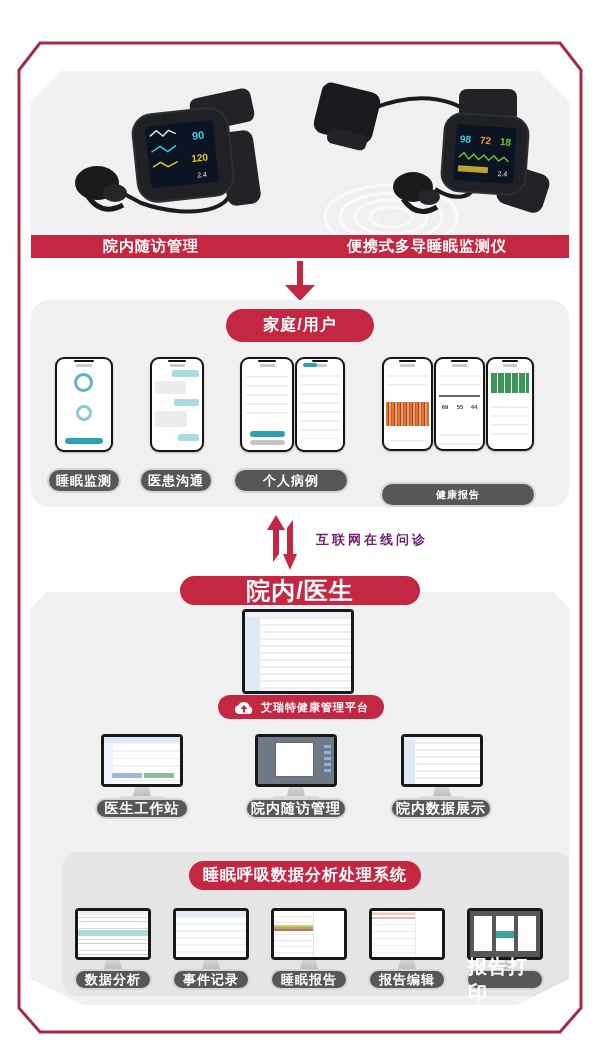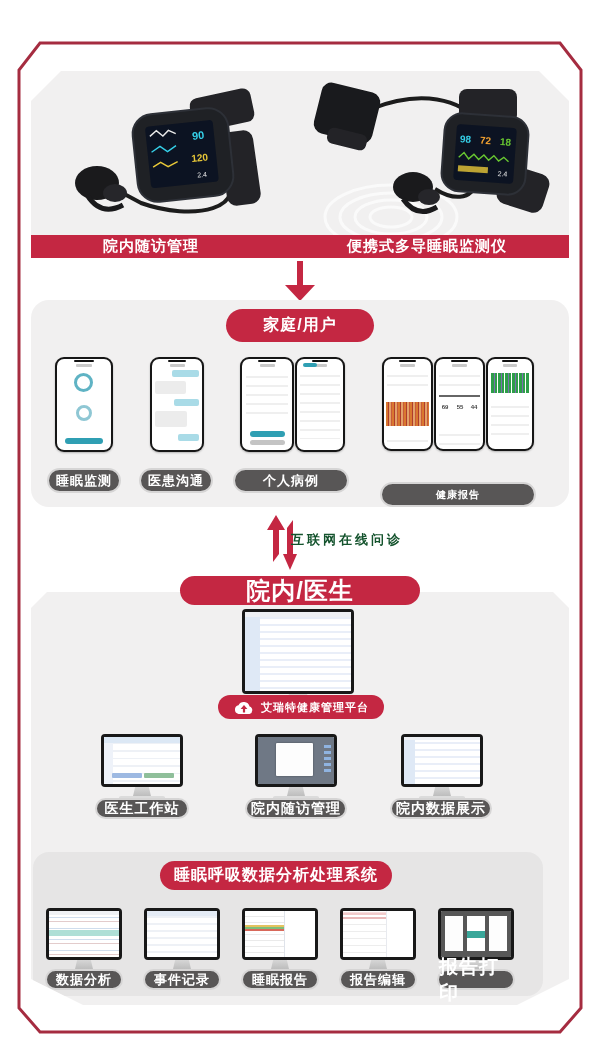--- a/index.html
+++ b/index.html
@@ -29,21 +29,21 @@
 
   
   .panel1{position:absolute;left:31px;top:71px;width:538px;height:187px;background:var(--panel);
     clip-path:polygon(0 30px,30px 0,calc(100% - 30px) 0,100% 30px,100% 100%,0 100%);}
   .devbar{position:absolute;left:0;bottom:0;width:100%;height:23px;background:var(--red);}
   .devbar span{position:absolute;top:0;height:23px;display:flex;align-items:center;justify-content:center;
     color:#fff;font-weight:bold;font-size:15px;letter-spacing:1px;}
   .panel2{position:absolute;left:31px;top:300px;width:538px;height:207px;background:var(--panel);border-radius:18px;padding-left:44px;}
   .panel3{position:absolute;left:31px;top:592px;width:538px;height:413px;background:var(--panel);
     clip-path:polygon(0 16px,16px 0,calc(100% - 16px) 0,100% 16px,100% calc(100% - 26px),calc(100% - 52px) 100%,52px 100%,0 calc(100% - 26px));}
-  .innerbox{position:absolute;left:2px;top:260px;width:510px;height:144px;background:var(--panel-dark);border-radius:16px;}
+  .innerbox{position:absolute;left:31px;top:260px;width:510px;height:144px;background:var(--panel-dark);border-radius:16px;}
 
   
   .dshaft{position:absolute;left:297px;top:261px;width:6px;height:25px;background:var(--red);}
   .dhead{position:absolute;left:285px;top:285px;width:0;height:0;
     border-left:15px solid transparent;border-right:15px solid transparent;border-top:16px solid var(--red);}
 
   
   .ph{position:absolute;background:#161616;border-radius:9px;padding:2px;box-shadow:0 1px 2px rgba(0,0,0,.25);}
   .psc{position:relative;width:100%;height:100%;background:#fff;border-radius:7px;overflow:hidden;}
   .psc::before{content:"";position:absolute;top:1px;left:32%;width:36%;height:2px;background:#111;border-radius:1px;}
@@ -95,21 +95,21 @@
     repeating-linear-gradient(180deg,transparent 0 5px,#eaeaea 5px 6px),#fff;}
   .v-edit{position:absolute;inset:0;background:
     linear-gradient(90deg,transparent 0 62%,#e8eaef 62% 63.5%,#fff 63.5%),
     linear-gradient(180deg,transparent 2%,#f2caca 4% 8%,transparent 8% 14%,#e9b9b9 14% 17%,transparent 17%),
     repeating-linear-gradient(180deg,transparent 0 6px,#ededed 6px 7px),#fff;}
   .v-print{position:absolute;inset:0;background:#575757;}
   .pg{position:absolute;top:10%;height:78%;width:26%;background:#fdfdfd;}
   .pg.mid{background:linear-gradient(180deg,#fff 0 44%,#3aa79a 44% 62%,#fff 62%);}
 
   
-  .linktxt{position:absolute;left:291px;top:531px;font-size:13px;font-weight:bold;color:#14532d;letter-spacing:3px;}
+  .linktxt{position:absolute;left:316px;top:531px;font-size:13px;font-weight:bold;color:#701a75;letter-spacing:3px;}
 </style>
 </head>
 <body>
 
 <div id="stage">
 
   <svg class="abs" width="600" height="1050">
     <polygon points="40,43 560,43 581,70 581,1008 560,1032 40,1032 19,1008 19,70" fill="none" stroke="#a52c40" stroke-width="3"></polygon>
   </svg>
 

